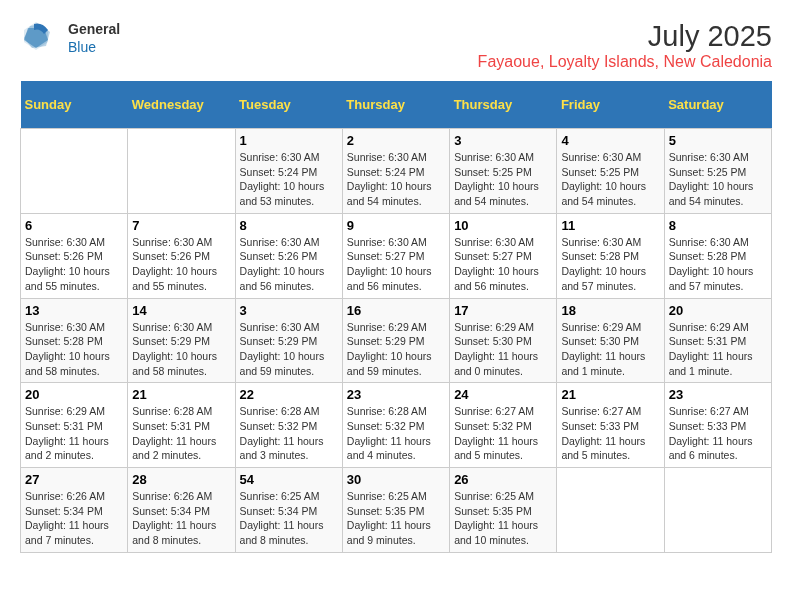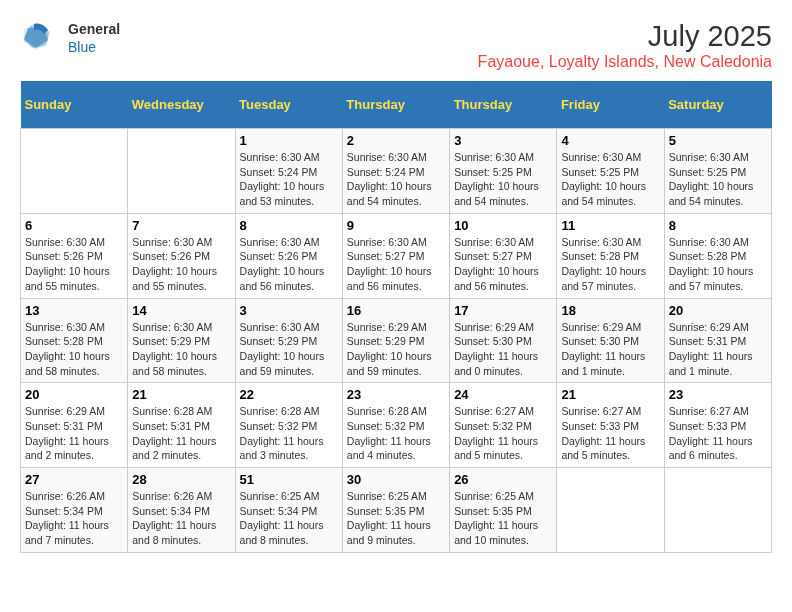--- a/index.html
+++ b/index.html
@@ -262,21 +262,21 @@
 Sunset: 5:34 PM
 Daylight: 11 hours and 7 minutes.</div>
         </td>
         <td>
           <div class="day-number">28</div>
           <div class="day-info" style="white-space: pre-line;">Sunrise: 6:26 AM
 Sunset: 5:34 PM
 Daylight: 11 hours and 8 minutes.</div>
         </td>
         <td>
-          <div class="day-number">51</div>
+          <div class="day-number">54</div>
           <div class="day-info" style="white-space: pre-line;">Sunrise: 6:25 AM
 Sunset: 5:34 PM
 Daylight: 11 hours and 8 minutes.</div>
         </td>
         <td>
           <div class="day-number">30</div>
           <div class="day-info" style="white-space: pre-line;">Sunrise: 6:25 AM
 Sunset: 5:35 PM
 Daylight: 11 hours and 9 minutes.</div>
         </td>

